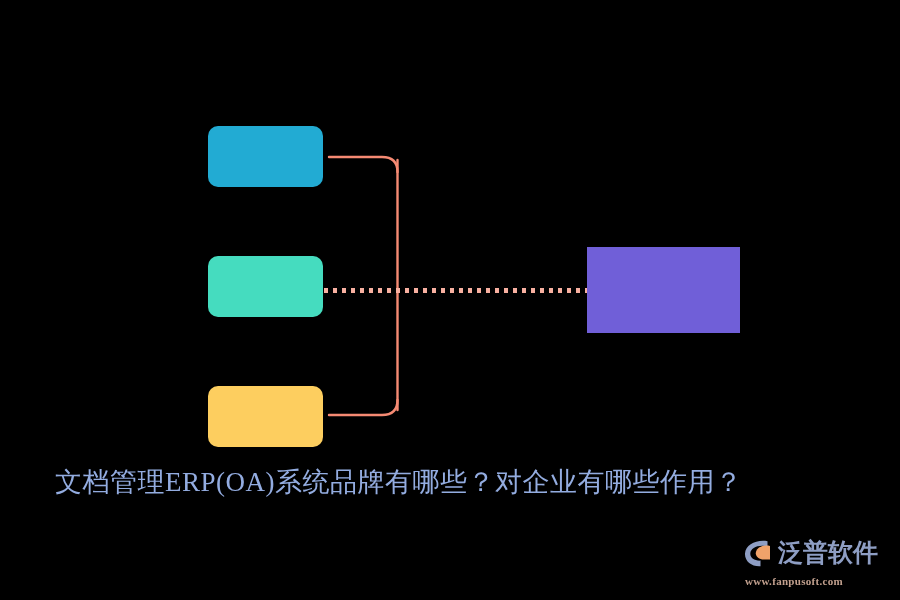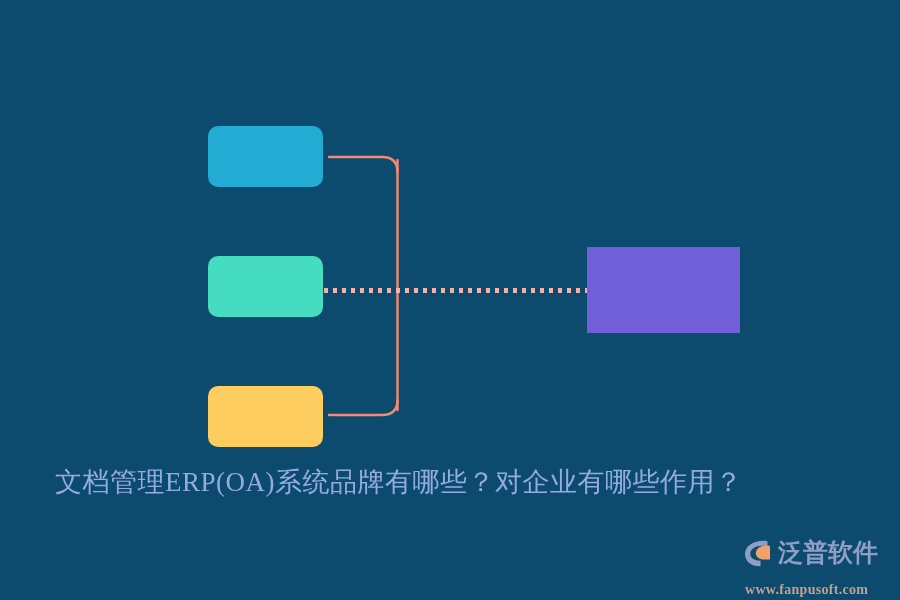--- a/index.html
+++ b/index.html
@@ -8,21 +8,21 @@
     padding: 0;
     background: #ffffff;
   }
   body {
     font-family: "Liberation Sans", "DejaVu Sans", sans-serif;
   }
   #canvas {
     position: relative;
     width: 900px;
     height: 600px;
-    background: #0c4a6e;
+    background: #000000;
     overflow: hidden;
   }
 
   
   .diagram {
     position: absolute;
     left: 0;
     top: 0;
     width: 900px;
     height: 470px;
@@ -90,25 +90,25 @@
     font-family: "Liberation Serif", "DejaVu Serif", serif;
     font-size: 25px;
     font-weight: bold;
     letter-spacing: 0px;
     line-height: 30px;
     white-space: nowrap;
   }
   .logo-url {
     color: #c2a08e;
     font-family: "Liberation Serif", "DejaVu Serif", serif;
-    font-size: 14px;
+    font-size: 11px;
     font-weight: bold;
     letter-spacing: 0.3px;
     line-height: 18px;
-    margin-top: 11px;
+    margin-top: 2px;
     margin-left: 2px;
     white-space: nowrap;
   }
 </style>
 </head>
 <body>
 
 <div id="canvas">
 
   <div class="diagram">

